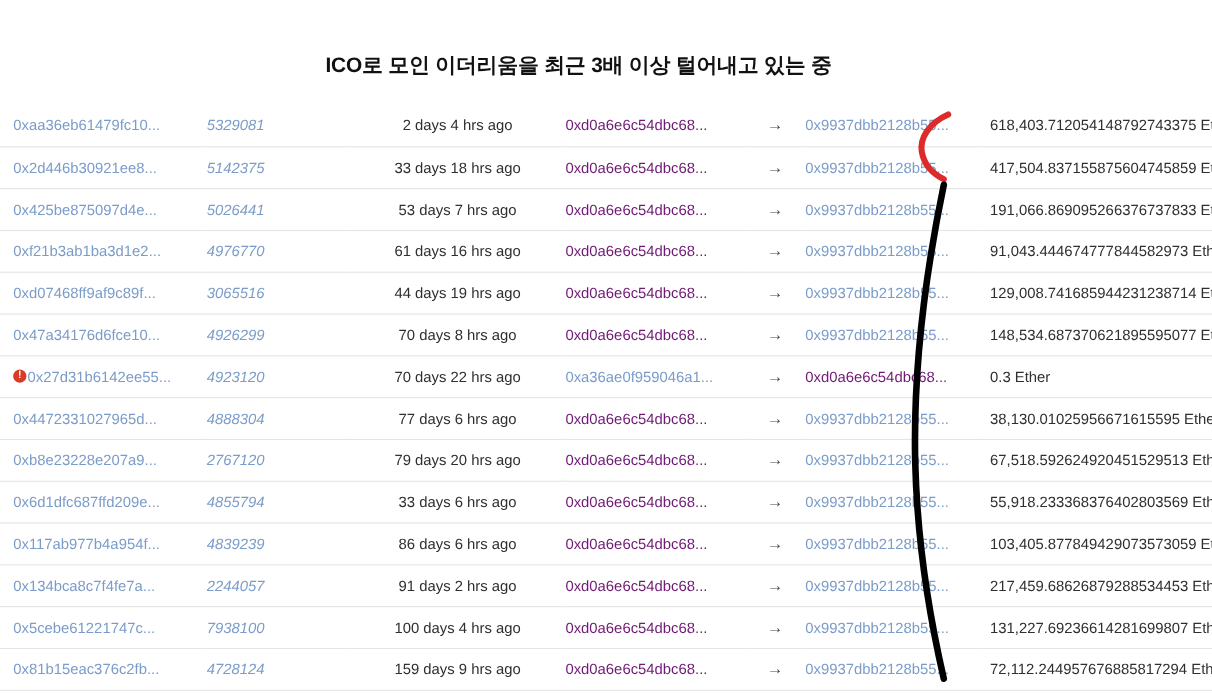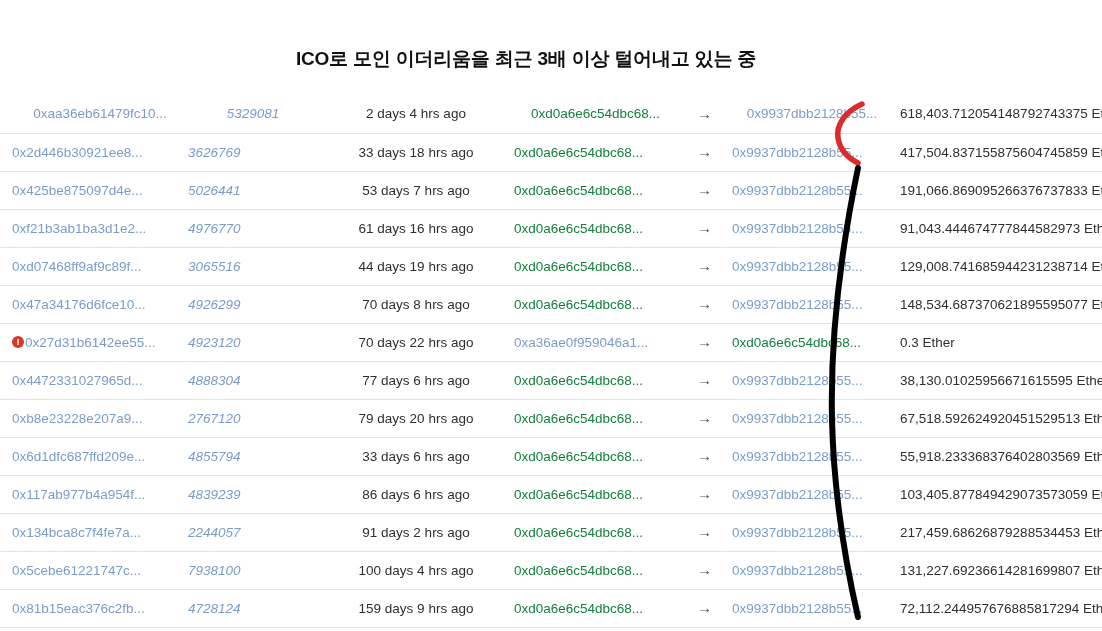--- a/index.html
+++ b/index.html
@@ -49,37 +49,37 @@
   }
   .txn-table td {
     border-bottom: 1px solid #e4e4e4;
     font-size: 13.5px;
     color: #2f2f2f;
     padding: 0;
     vertical-align: middle;
     white-space: nowrap;
     overflow: hidden;
   }
-  .txn-table tr:first-child td { border-top: none; text-align: center; }
+  .txn-table tr:first-child td { border-top: none; }
 
   .col-hash   { width: 176px; padding-left: 12px !important; }
   .col-block  { width: 130px; padding-left: 0 !important; font-style: italic; }
   .col-age    { width: 196px; text-align: center; }
   .col-from   { width: 163px; padding-left: 0 !important; }
   .col-arrow  { width: 55px;  text-align: center; }
   .col-to     { width: 160px; padding-left: 0 !important; }
   .col-value  { width: 222px; padding-left: 8px !important; }
 
   a.link {
     color: #7b9cc9;
     text-decoration: none;
     font-size: 13.5px;
   }
 
-  .plain { color: #15803d; }
+  .plain { color: #701a75; }
 
   .arrow {
     color: #4a4a4a;
     font-size: 15px;
     line-height: 1;
   }
 
   .warn-icon {
     display: inline-block;
     width: 12px;
@@ -128,21 +128,21 @@
           <td class="col-hash"><a class="link" href="#">0xaa36eb61479fc10...</a></td>
           <td class="col-block"><a class="link" href="#">5329081</a></td>
           <td class="col-age">2 days 4 hrs ago</td>
           <td class="col-from"><span class="plain">0xd0a6e6c54dbc68...</span></td>
           <td class="col-arrow"><span class="arrow">→</span></td>
           <td class="col-to"><a class="link" href="#">0x9937dbb2128b55...</a></td>
           <td class="col-value">618,403.712054148792743375 Ether</td>
         </tr>
         <tr>
           <td class="col-hash"><a class="link" href="#">0x2d446b30921ee8...</a></td>
-          <td class="col-block"><a class="link" href="#">3626769</a></td>
+          <td class="col-block"><a class="link" href="#">5142375</a></td>
           <td class="col-age">33 days 18 hrs ago</td>
           <td class="col-from"><span class="plain">0xd0a6e6c54dbc68...</span></td>
           <td class="col-arrow"><span class="arrow">→</span></td>
           <td class="col-to"><a class="link" href="#">0x9937dbb2128b55...</a></td>
           <td class="col-value">417,504.837155875604745859 Ether</td>
         </tr>
         <tr>
           <td class="col-hash"><a class="link" href="#">0x425be875097d4e...</a></td>
           <td class="col-block"><a class="link" href="#">5026441</a></td>
           <td class="col-age">53 days 7 hrs ago</td>

